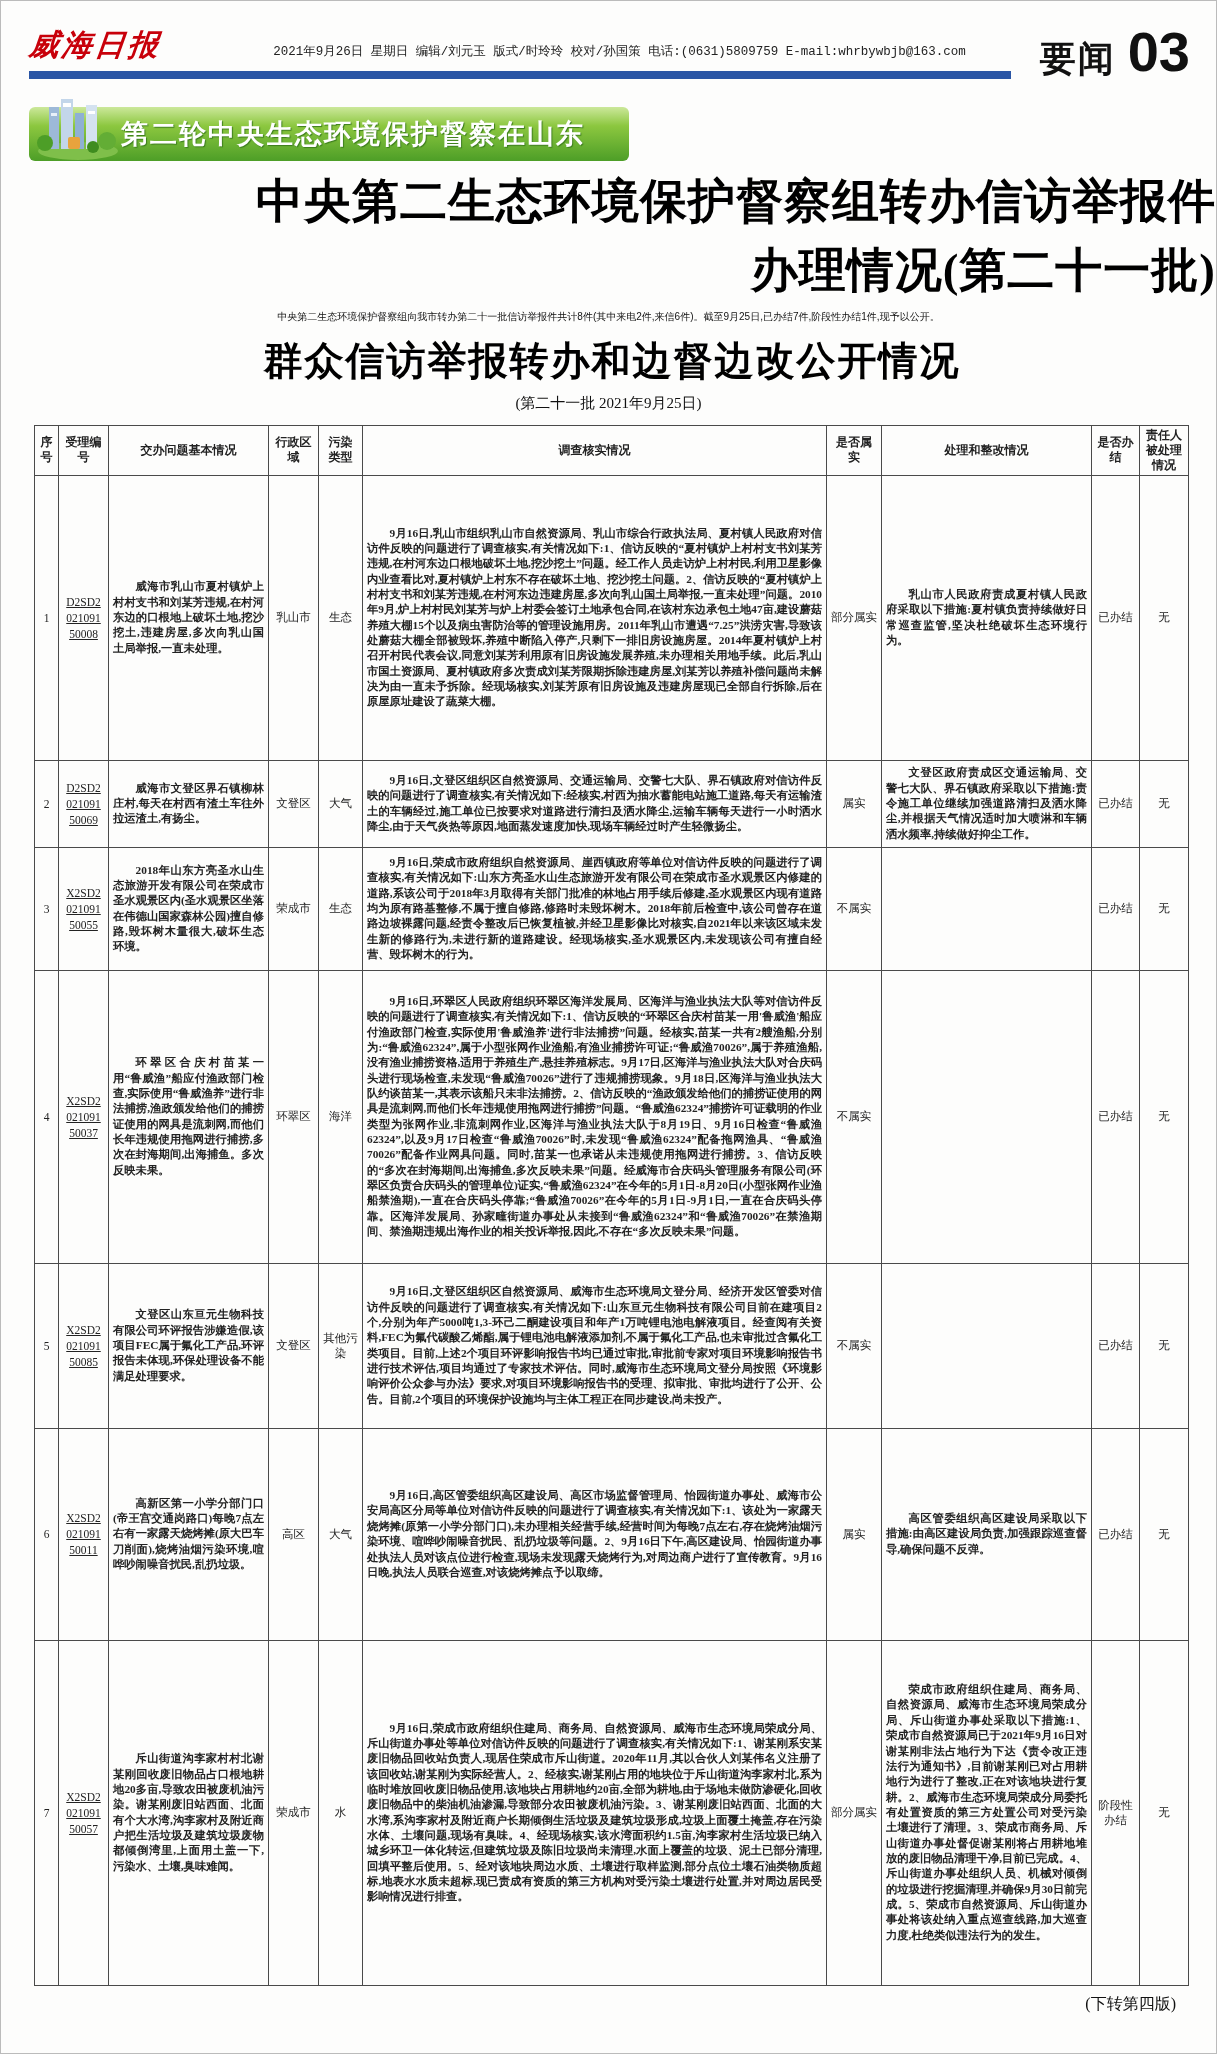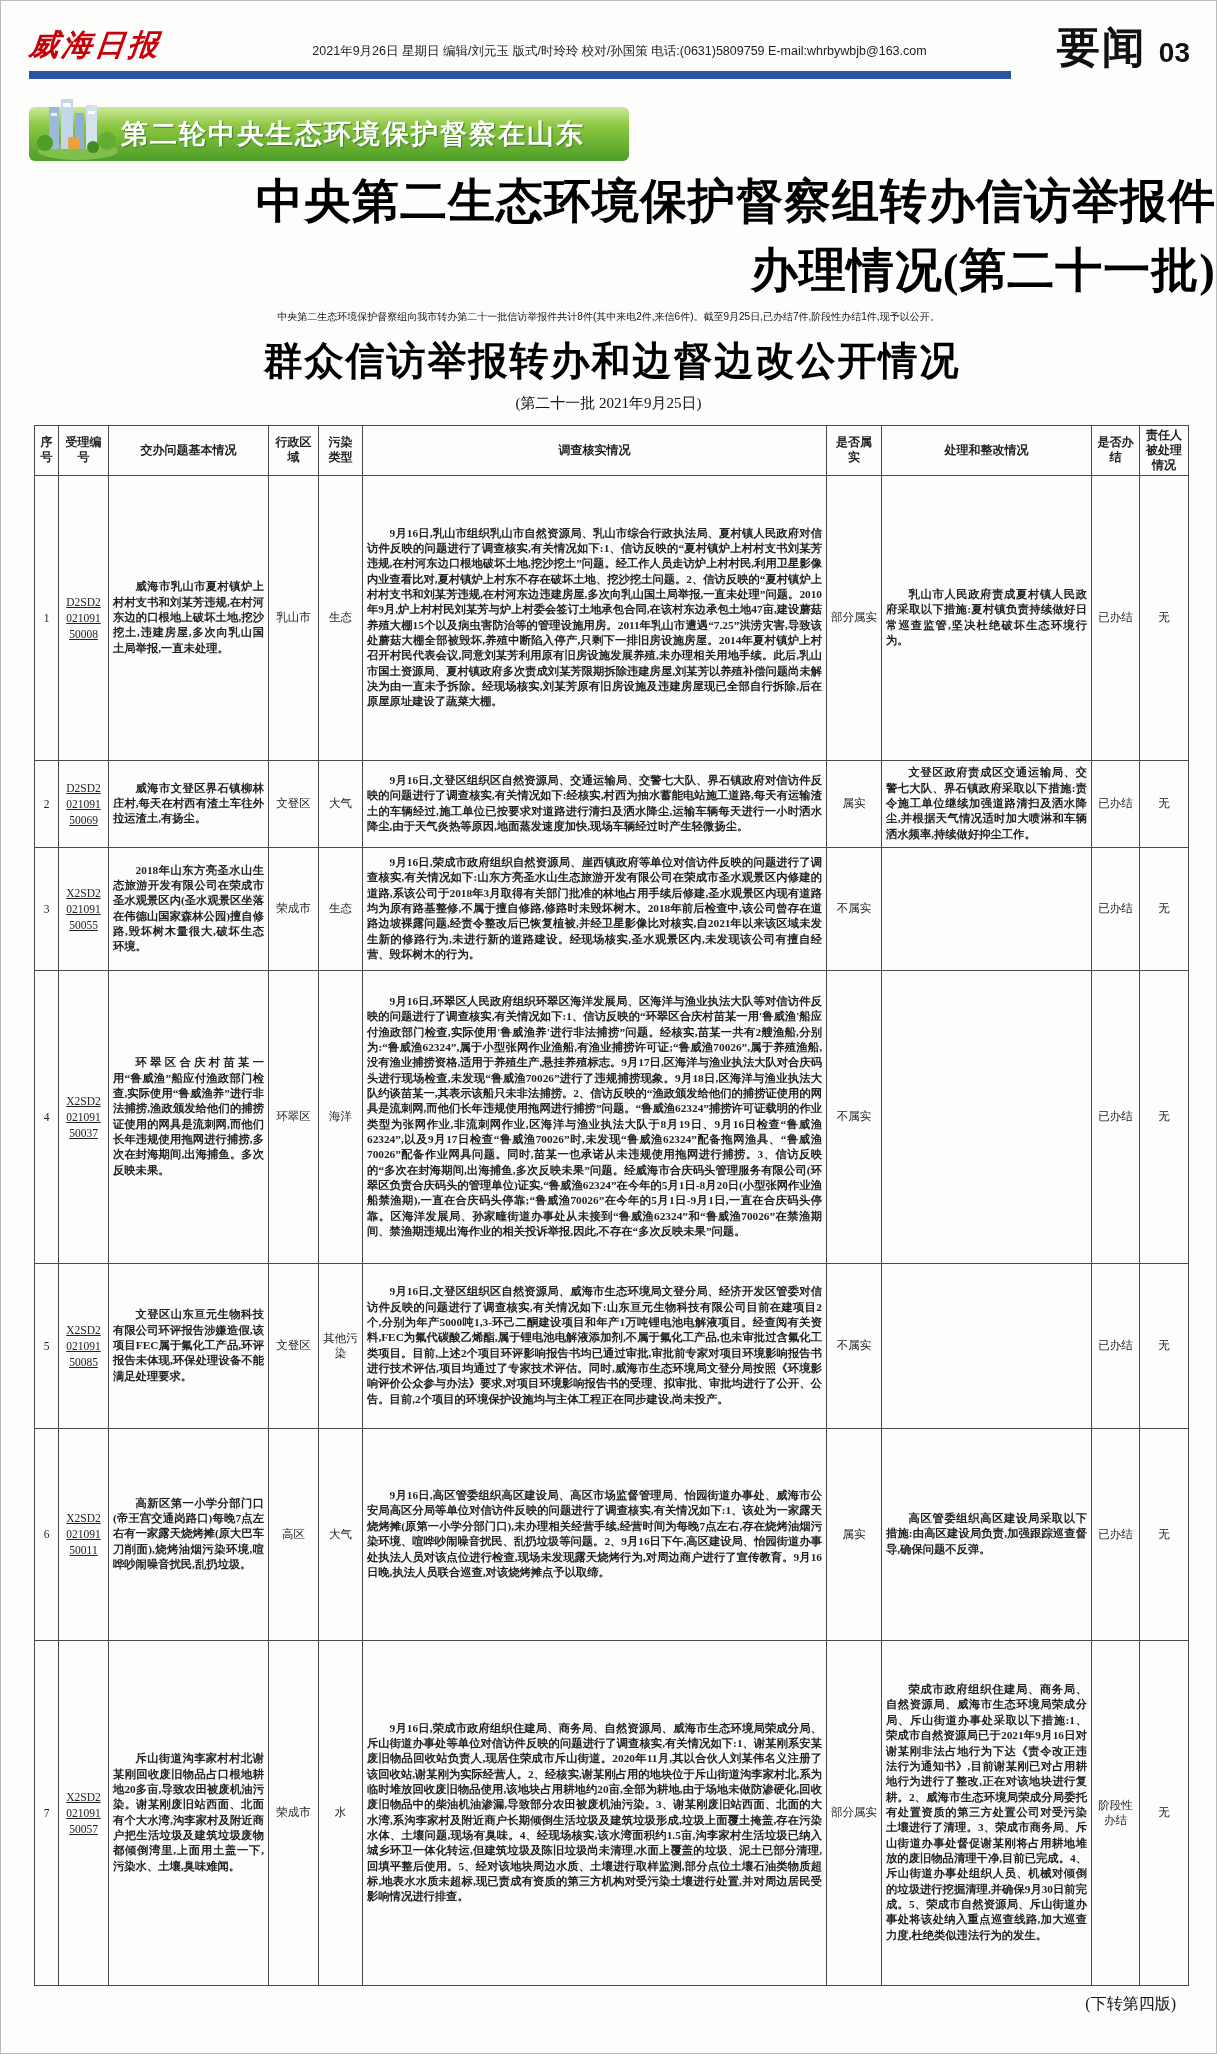--- a/index.html
+++ b/index.html
@@ -19,30 +19,30 @@
   .logo{
     position:absolute;left:28px;top:24px;
     font-size:30px;font-weight:bold;font-style:italic;
     color:#c8000a;letter-spacing:3px;
     transform:skewX(-6deg);
     font-family:"Liberation Serif",serif;
   }
   .meta-line{
     position:absolute;left:252px;right:230px;top:42px;
     font-size:12.5px;color:#222;text-align:center;
-    font-family:Liberation Sans, sans-serif;
+    font-family:Liberation Mono, monospace;
     white-space:nowrap;
   }
   .section-box{
     position:absolute;right:26px;top:18px;
     font-family:"Liberation Sans","DejaVu Sans",sans-serif;
     display:flex;align-items:baseline;gap:12px;
   }
-  .section-label{font-size:43px;font-weight:900;color:#111;letter-spacing:2px;}
-  .page-number{font-size:28px;font-weight:700;color:#111;}
+  .section-label{font-size:36px;font-weight:900;color:#111;letter-spacing:2px;}
+  .page-number{font-size:56px;font-weight:700;color:#111;}
   .blue-bar{
     position:absolute;left:28px;bottom:0;height:8px;width:982px;
     background:#2a55a5;
   }
   
   .banner{
     position:relative;
     margin:28px 0 0 28px;
     width:600px;height:54px;
     border-radius:6px;

